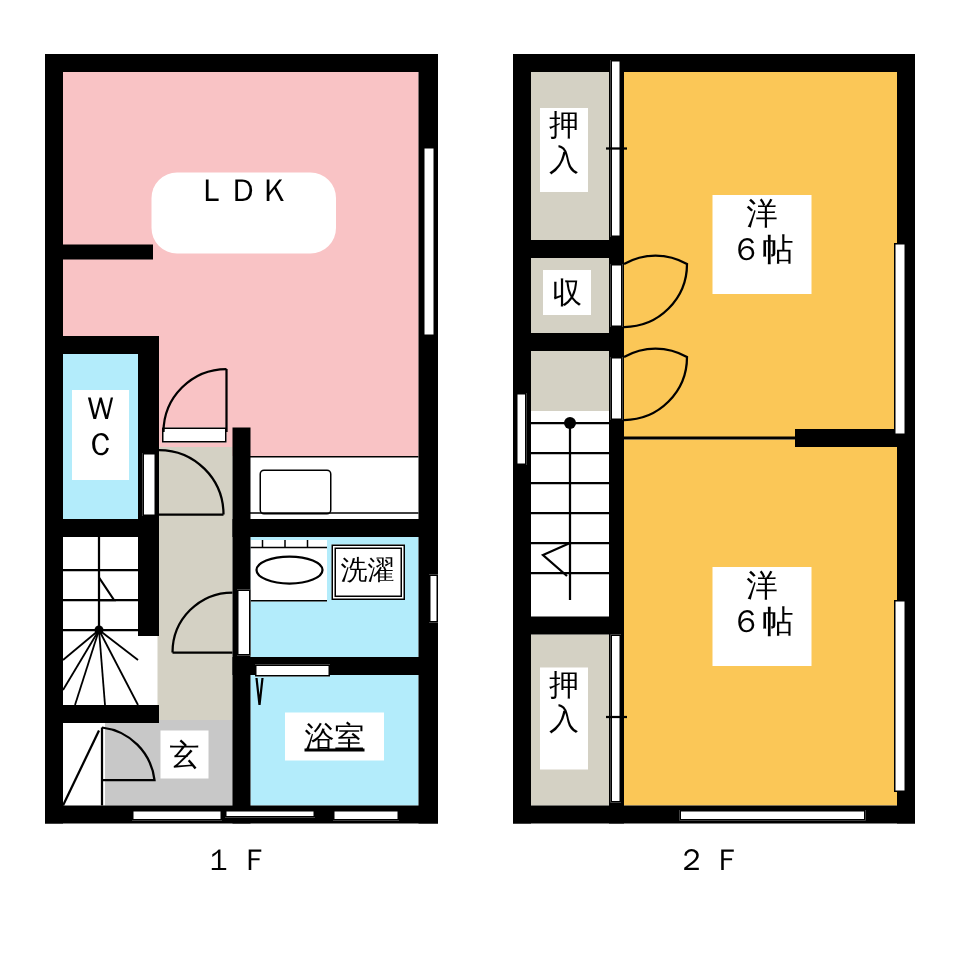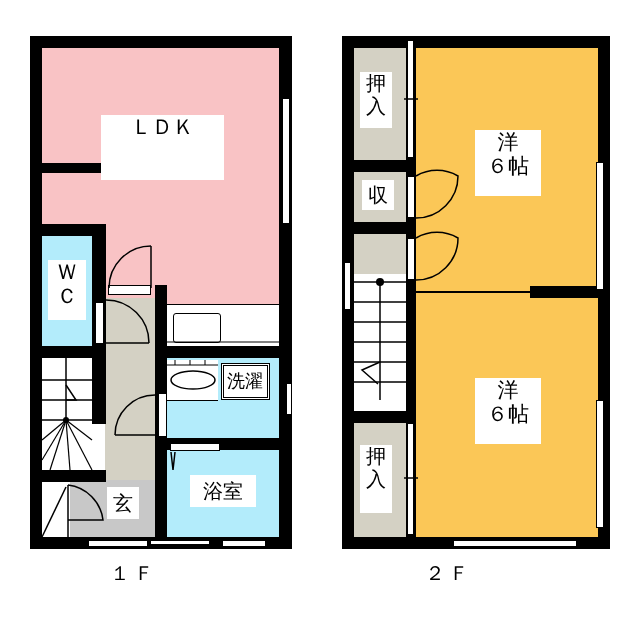--- a/index.html
+++ b/index.html
@@ -1,21 +1,21 @@
 <!DOCTYPE html>
 <html><head>
   <meta charset="utf-8">
   <style>
     html, body { margin: 0; padding: 0; }
     body { width: 640px; height: 640px; background: #ffffff; position: relative; overflow: hidden; font-family: "DejaVu Sans", sans-serif; }
     .abs { position: absolute; box-sizing: border-box; }
     .wall { position: absolute; background: #000; }
     .room { position: absolute; }
     .label { position: absolute; background: #fff; color: #000; text-align: center; line-height: 1.15; }
-    .floor-label { position: absolute; font-size: 20px; color: #000; letter-spacing: 4px; }
+    .floor-label { position: absolute; font-size: 20px; color: #000; text-align: center; letter-spacing: 4px; }
     .win { position: absolute; background: #fff; border: 1px solid #000; box-sizing: border-box; }
     .door-leaf { position: absolute; background: #fff; border: 1px solid #000; box-sizing: border-box; }
     svg.overlay { position: absolute; left: 0; top: 0; pointer-events: none; }
   </style>
 </head>
 <body>
 
 <div class="abs" style="left:0;top:0;width:320px;height:640px;">
 
   <div class="room" style="left:42px;top:48px;width:237px;height:256px;background:#f9c3c5;"></div>
@@ -86,29 +86,29 @@
     <line x1="66" y1="420" x2="70" y2="470" stroke="#000" stroke-width="1.2"></line>
     <line x1="66" y1="420" x2="92" y2="470" stroke="#000" stroke-width="1.2"></line>
     <line x1="66" y1="420" x2="92" y2="440" stroke="#000" stroke-width="1.2"></line>
     <path d="M66 385 L76 400 L66 400" fill="none" stroke="#000" stroke-width="1.5"></path>
 
     <path d="M68 485 A 40 40 0 0 1 103 520 L 68 520" fill="none" stroke="#000" stroke-width="1.5"></path>
     <line x1="42" y1="537" x2="66" y2="487" stroke="#000" stroke-width="1.5"></line>
     <line x1="68" y1="485" x2="68" y2="537" stroke="#000" stroke-width="1.5"></line>
   </svg>
 
-  <div class="label" style="left:101px;top:115px;width:123px;height:65px;font-size:21px;">
+  <div class="label" style="left:101px;top:115px;width:123px;height:54px;font-size:21px;border-radius:17px;">
     <div>ＬＤＫ</div>
   </div>
   <div class="label" style="left:48px;top:260px;width:38px;height:60px;font-size:21px;">
     <div>Ｗ</div>
     <div>Ｃ</div>
   </div>
   <div class="label" style="left:225px;top:370px;width:40px;height:22px;font-size:18px;line-height:22px;background:transparent;">洗濯</div>
-  <div class="label" style="left:190px;top:475px;width:66px;height:32px;font-size:20px;line-height:32px;">浴室</div>
+  <div class="label" style="left:190px;top:475px;width:66px;height:32px;font-size:20px;line-height:32px;text-decoration:underline;">浴室</div>
   <div class="label" style="left:107px;top:487px;width:32px;height:32px;font-size:20px;line-height:32px;">玄</div>
 
   <div class="floor-label" style="left:110px;top:560px;width:100px;">１Ｆ</div>
 </div>
 
 <div class="abs" style="left:0;top:0;width:640px;height:640px;">
 
   <div class="room" style="left:354px;top:48px;width:52px;height:112px;background:#d4d1c4;"></div>
   <div class="room" style="left:354px;top:172px;width:52px;height:52px;background:#d4d1c4;"></div>
   <div class="room" style="left:354px;top:234px;width:52px;height:40px;background:#d4d1c4;"></div>

